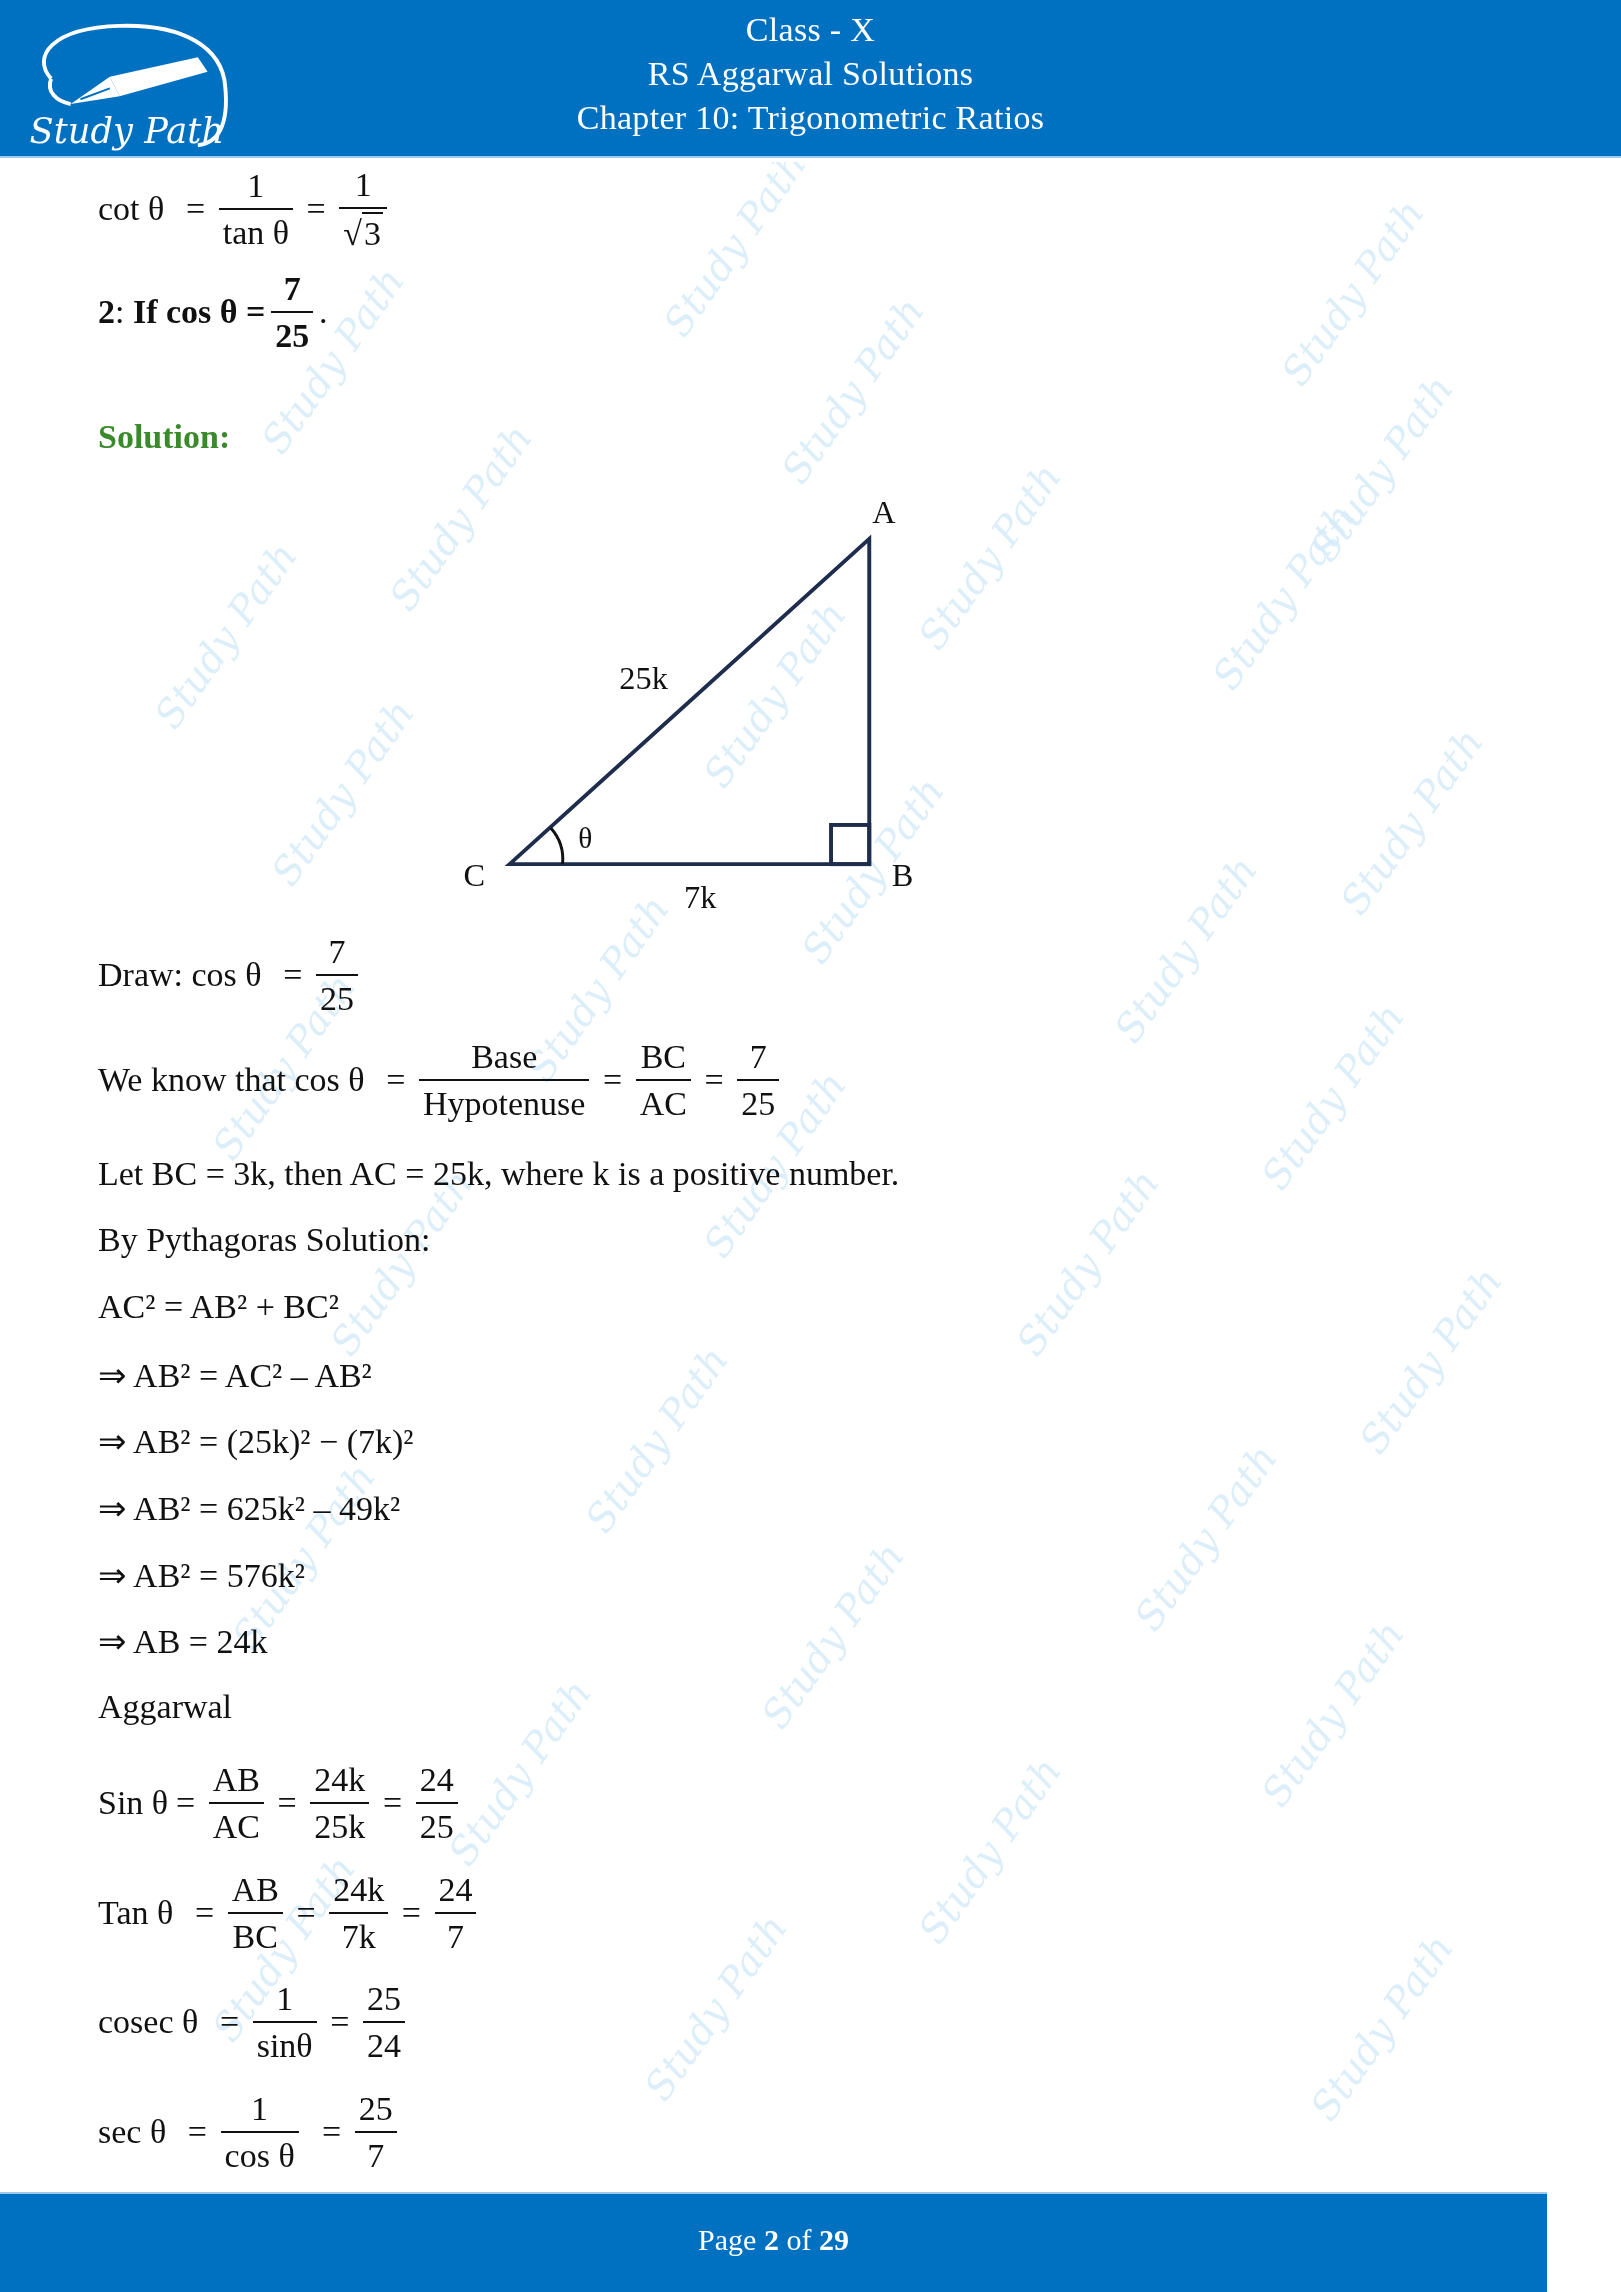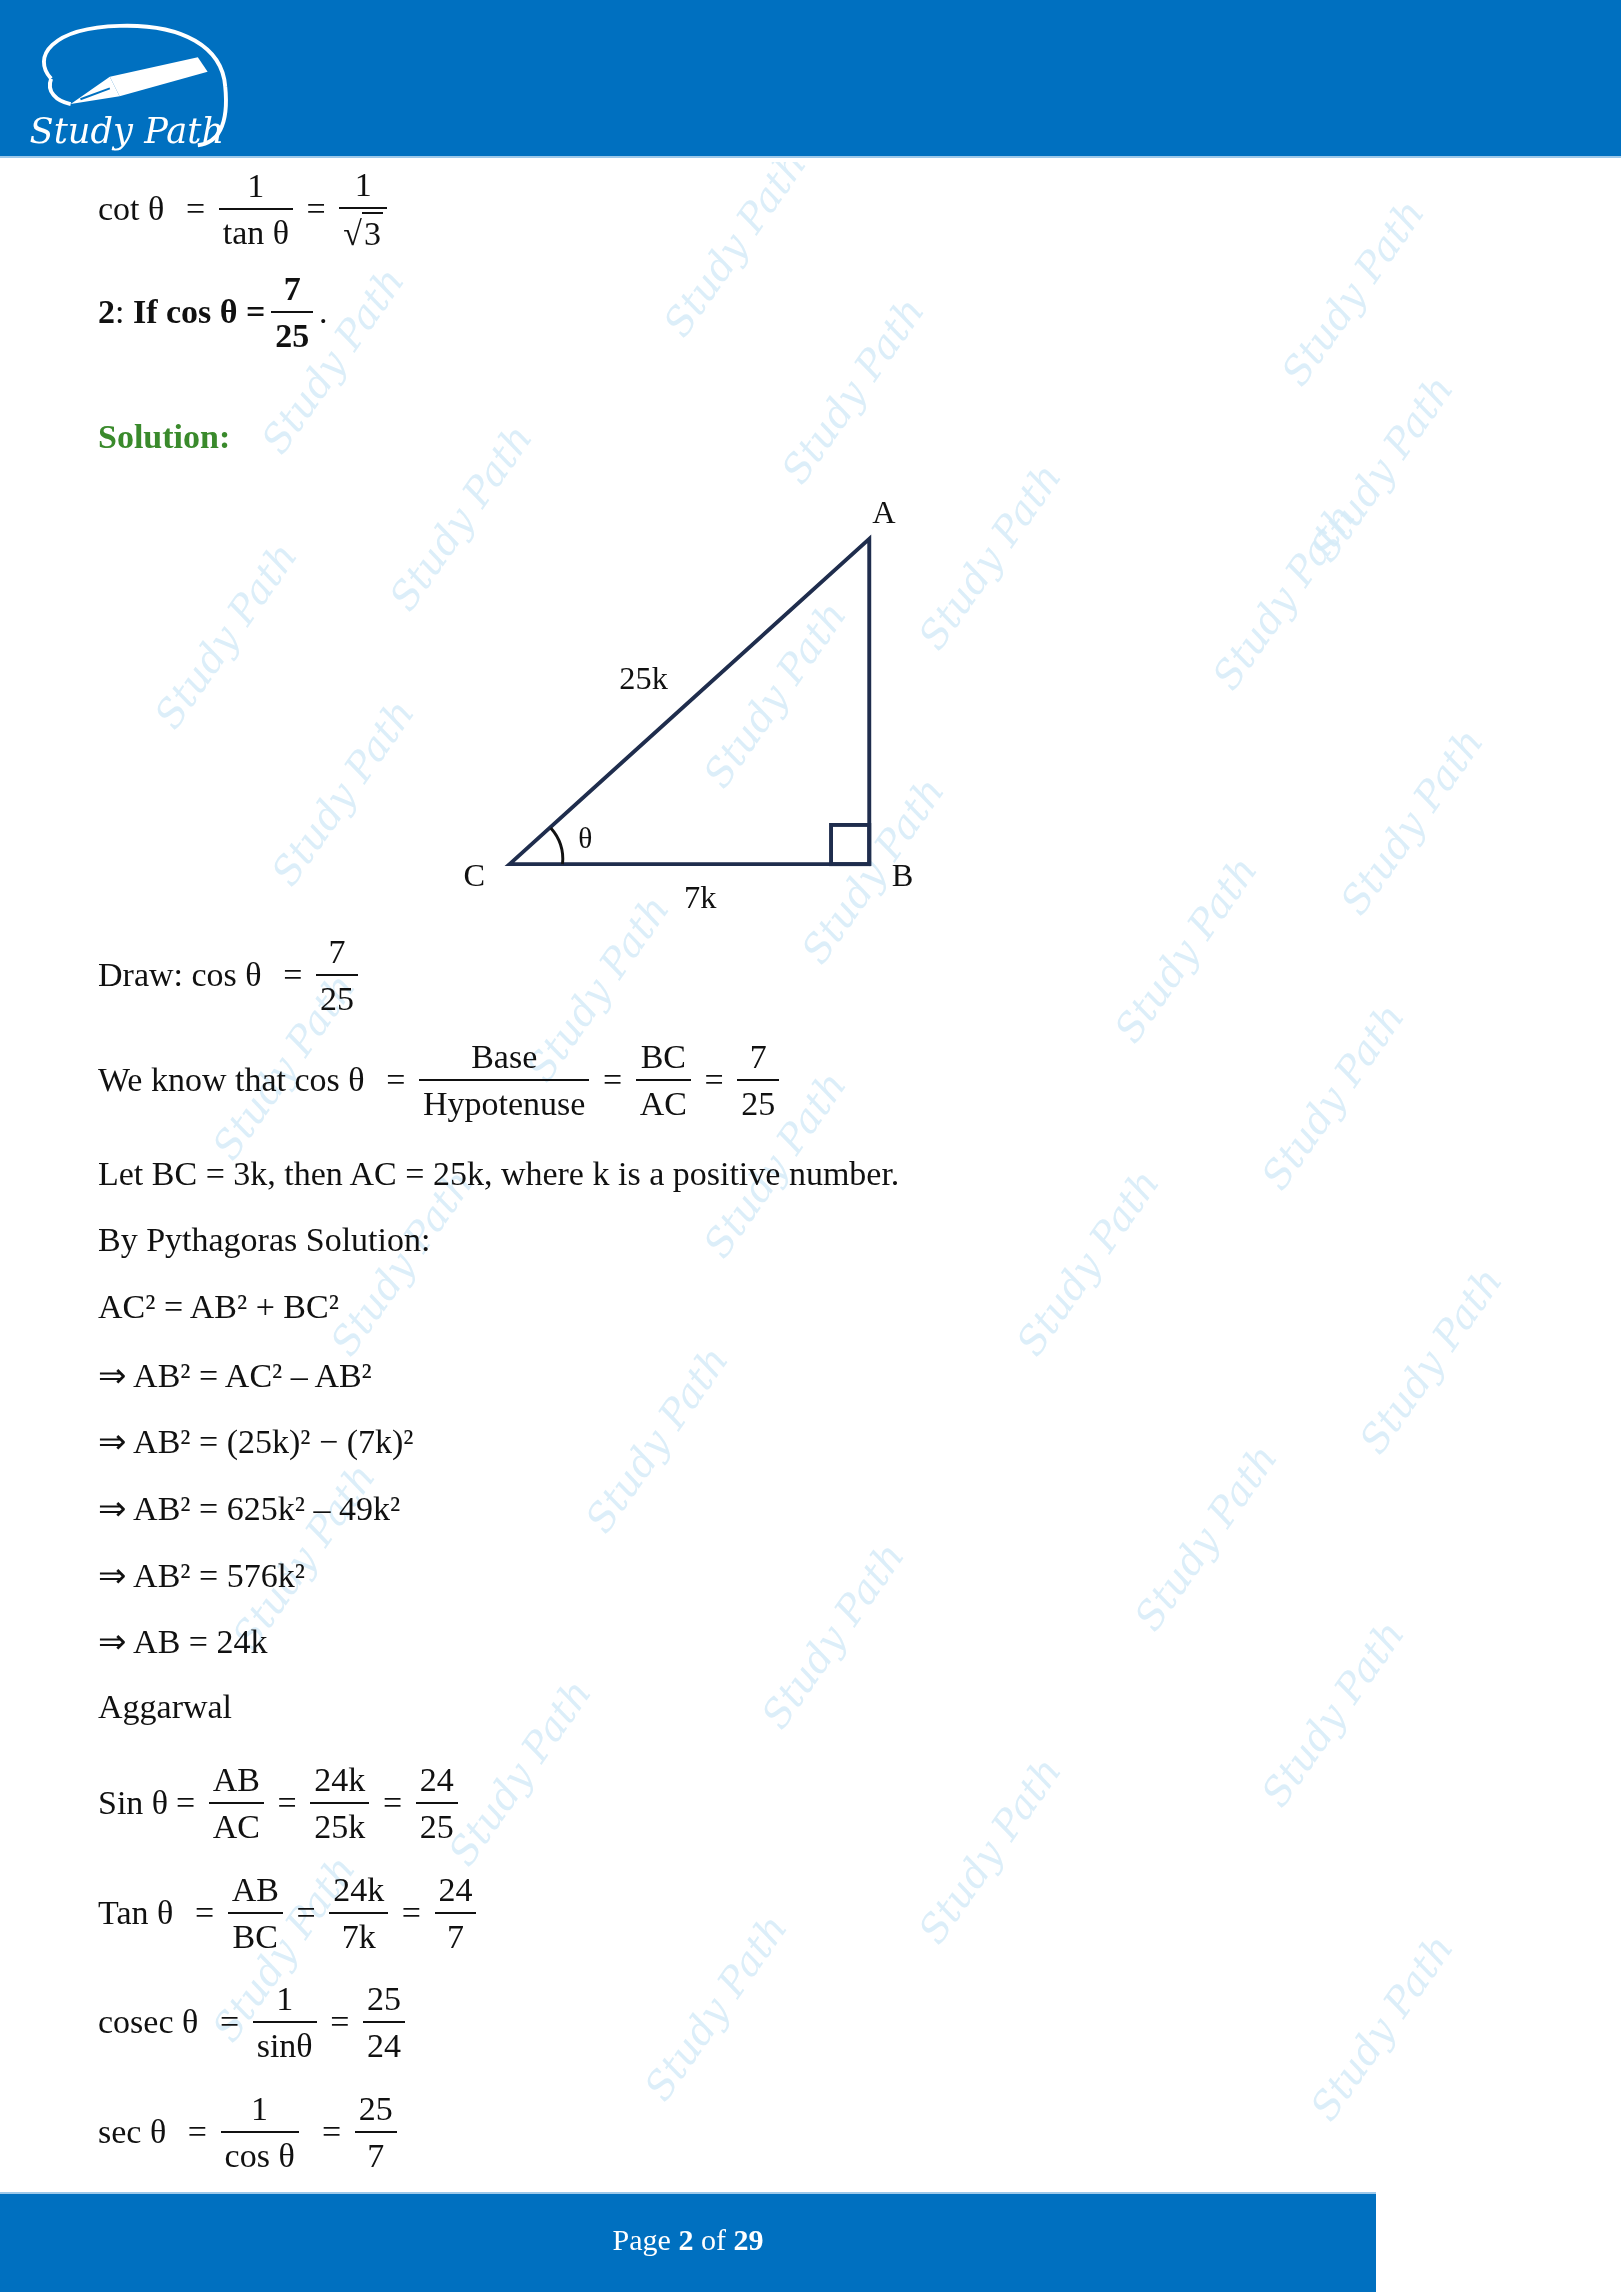--- a/index.html
+++ b/index.html
@@ -4,21 +4,21 @@
 <style>
   * { box-sizing: border-box; margin: 0; padding: 0; }
   html, body { width: 1621px; height: 2293px; background: #ffffff; overflow: hidden; }
   body { position: relative; font-family: "DejaVu Serif", "Liberation Serif", serif; color: #111; }
 
   .header { position: absolute; left: 0; top: 0; width: 1621px; height: 158px; background: #0070c0; border-bottom: 2.9px solid #9ec9ea; }
   .logo { position: absolute; left: 11.8px; top: 17.6px; width: 223px; height: 137px; }
   .header-titles { position: absolute; left: 0; right: 0; top: 7.8px; text-align: center; color: #fff; font-family: "Liberation Serif", serif; font-size: 34px; line-height: 44px; }
   .header-titles div { letter-spacing: 0.3px; }
 
-  .footer { position: absolute; left: 0; top: 2192px; width: 1376px; height: 101px; background: #0070c0; border-top: 2.9px solid #9ec9ea; }
+  .footer { position: absolute; left: 0; top: 2192px; width: 1547px; height: 101px; background: #0070c0; border-top: 2.9px solid #9ec9ea; }
   .footer-text { position: absolute; left: 0; right: 0; top: 29px; text-align: center; color: #fff; font-family: "Liberation Serif", serif; font-size: 30px; }
   .footer-text .num { font-weight: bold; }
 
   .watermark-layer { position: absolute; left: 0; top: 162px; width: 1621px; height: 2029px; pointer-events: none; overflow: hidden; }
   .wm { position: absolute; font-family: "DejaVu Serif", serif; font-style: italic; font-size: 39px; color: #d6ecf8; transform: rotate(-55deg); white-space: nowrap; opacity: 0.85; }
 
   .content { position: absolute; left: 98px; top: 0; width: 1421px; font-size: 32px; }
   .line { position: absolute; left: 0; white-space: nowrap; display: flex; align-items: center; font-family: "Liberation Serif", serif; font-size: 34px; margin-top: 6px; }
   .frac { display: inline-flex; flex-direction: column; align-items: center; vertical-align: middle; margin: 0 5.9px; }
   .frac .num, .frac .den { padding: 0 3.9px; line-height: 1.15; }
@@ -39,20 +39,25 @@
   <svg class="logo" viewBox="0 0 228 140">
     <path d="M40 62 C 20 40, 40 10, 110 8 C 175 6, 215 30, 218 70 C 222 110, 210 128, 190 130" fill="none" stroke="#fff" stroke-width="4"></path>
     <path d="M40 62 C 35 75, 45 85, 60 88" fill="none" stroke="#fff" stroke-width="4"></path>
     <g>
       <path d="M100 60 L190 40 L200 55 L110 80 Z" fill="#fff"></path>
       <path d="M100 60 L60 88 L110 80 Z" fill="#fff"></path>
       <line x1="70" y1="83" x2="100" y2="72" stroke="#0070c0" stroke-width="2"></line>
     </g>
     <text x="18" y="128" fill="#fff" font-family="DejaVu Serif, serif" font-style="italic" font-size="36">Study Path</text>
   </svg>
+  <div class="header-titles">
+    <div>Class - X</div>
+    <div>RS Aggarwal Solutions</div>
+    <div>Chapter 10: Trigonometric Ratios</div>
+  </div>
 </div>
 
 <div class="watermark-layer">
   <span class="wm" style="left:627px;top:59px">Study Path</span>
   <span class="wm" style="left:1245px;top:108px">Study Path</span>
   <span class="wm" style="left:225px;top:176px">Study Path</span>
   <span class="wm" style="left:745px;top:206px">Study Path</span>
   <span class="wm" style="left:1274px;top:284px">Study Path</span>
   <span class="wm" style="left:353px;top:333px">Study Path</span>
   <span class="wm" style="left:882px;top:372px">Study Path</span>

